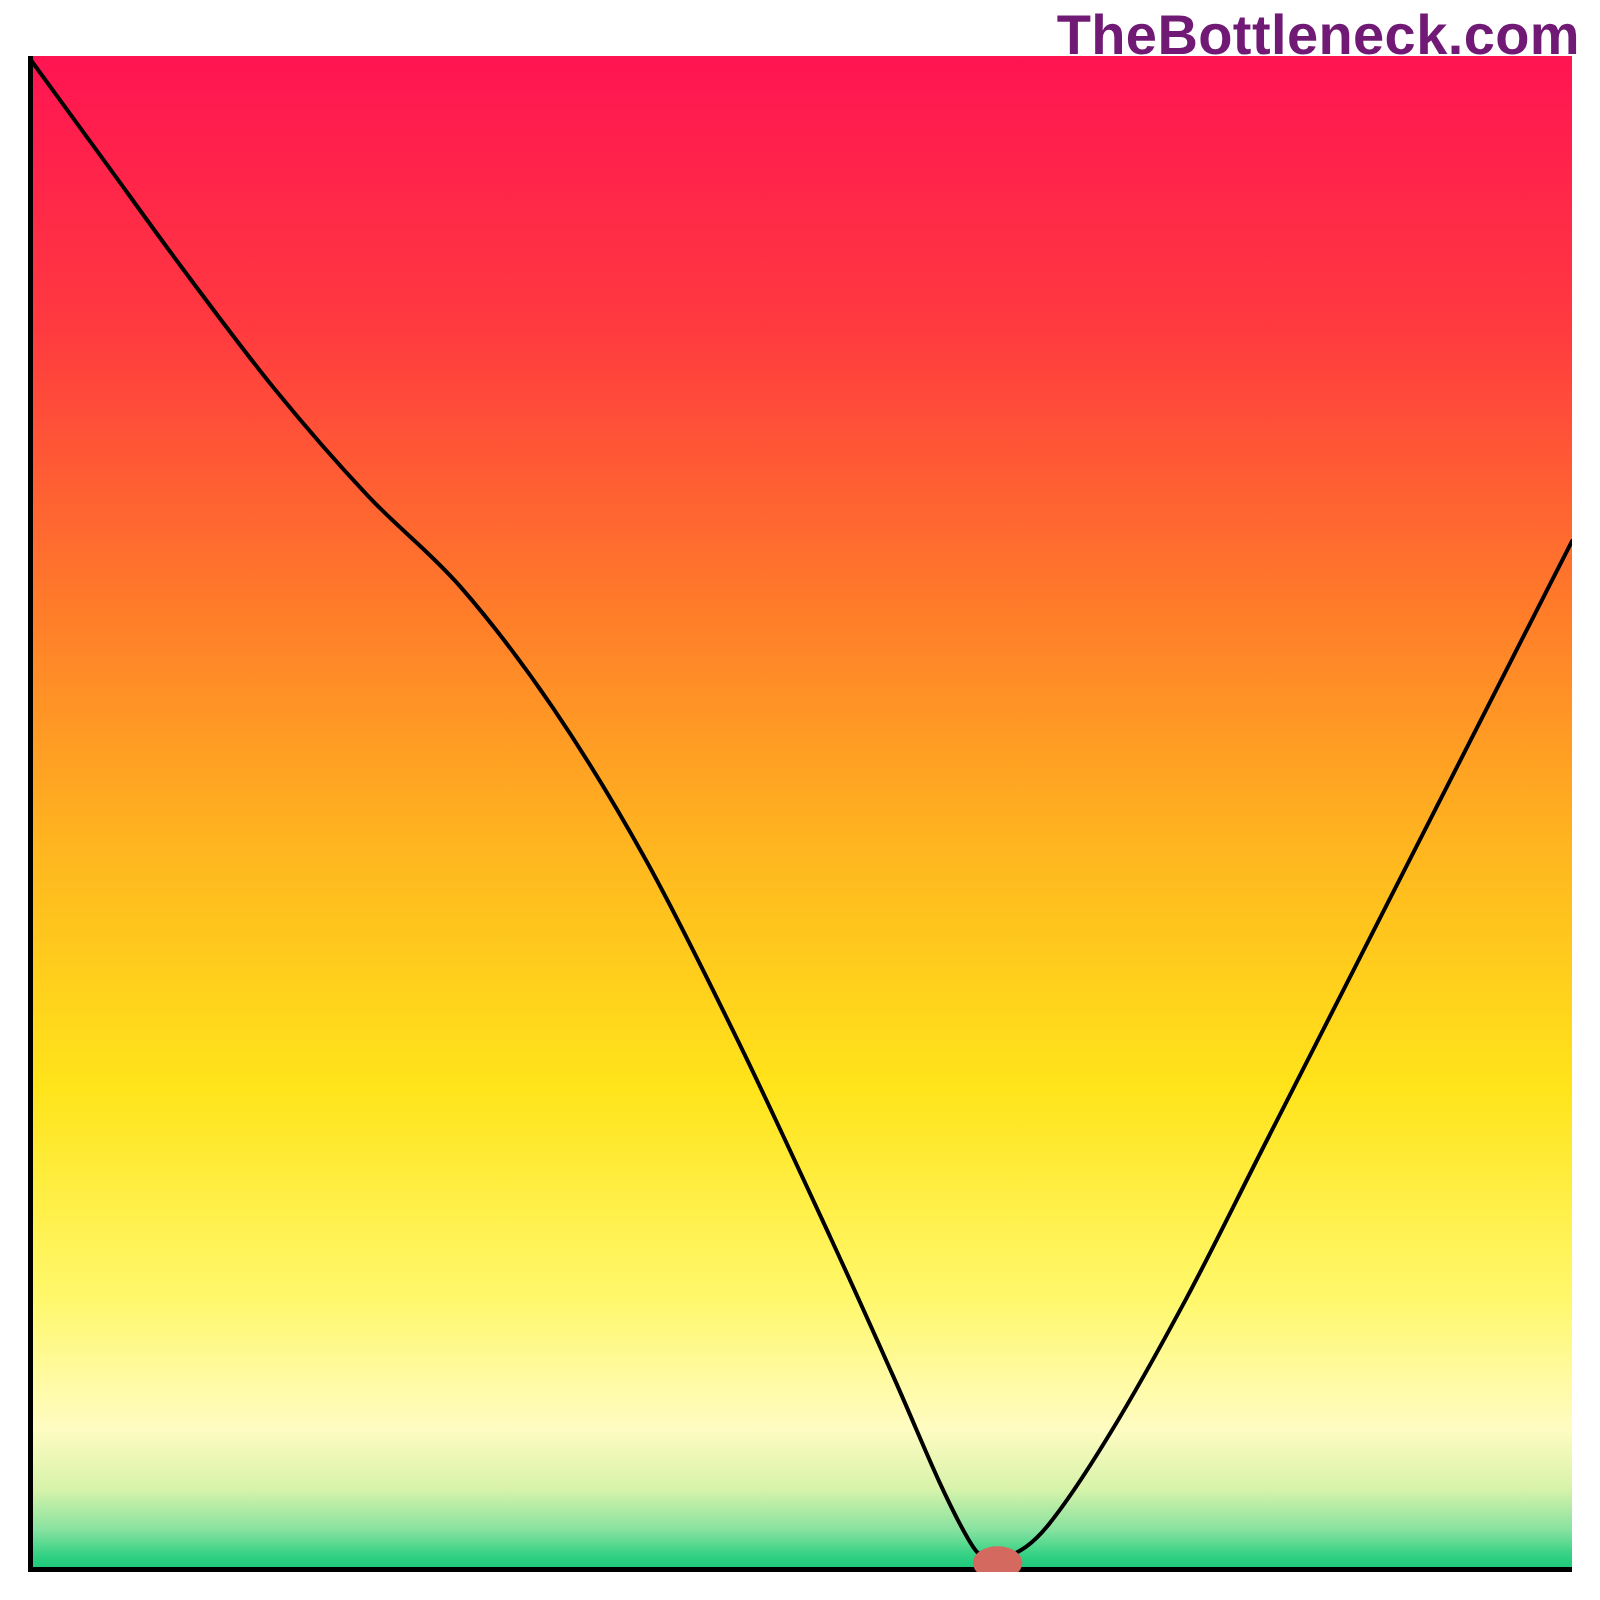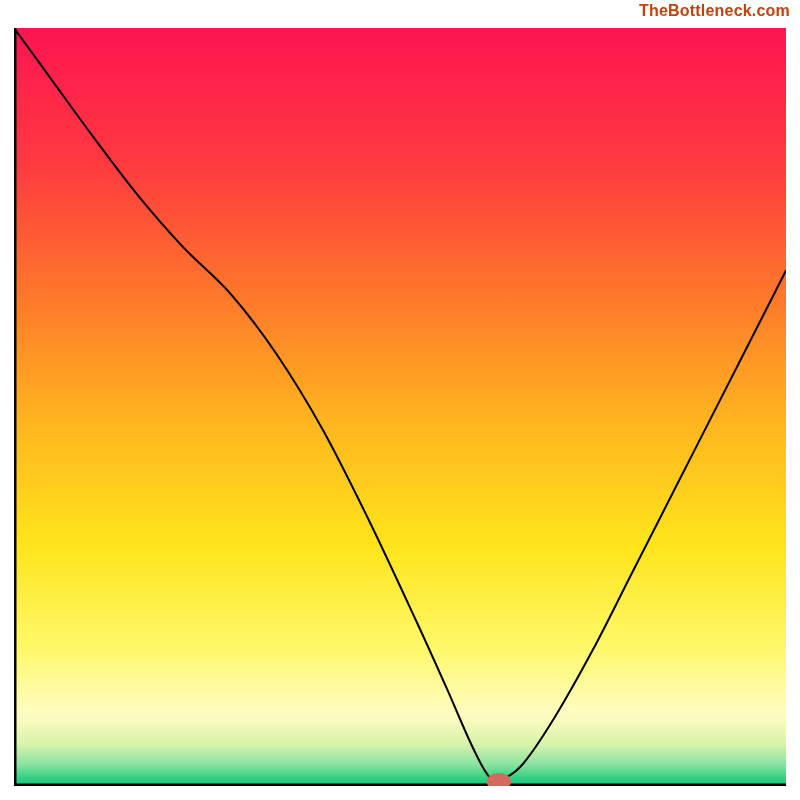--- a/index.html
+++ b/index.html
@@ -14,23 +14,23 @@
   .frame {
     position: relative;
     width: 800px;
     height: 800px;
     background: #ffffff;
   }
   .watermark {
     position: absolute;
     top: 2px;
     right: 10px;
-    font-size: 16px;
+    font-size: 28px;
     font-weight: 600;
-    color: #c2410c;
+    color: #701a75;
     letter-spacing: 0.2px;
     z-index: 20;
   }
   .plot-area {
     position: absolute;
     left: 14px;
     top: 28px;
     width: 772px;
     height: 758px;
     box-sizing: border-box;

